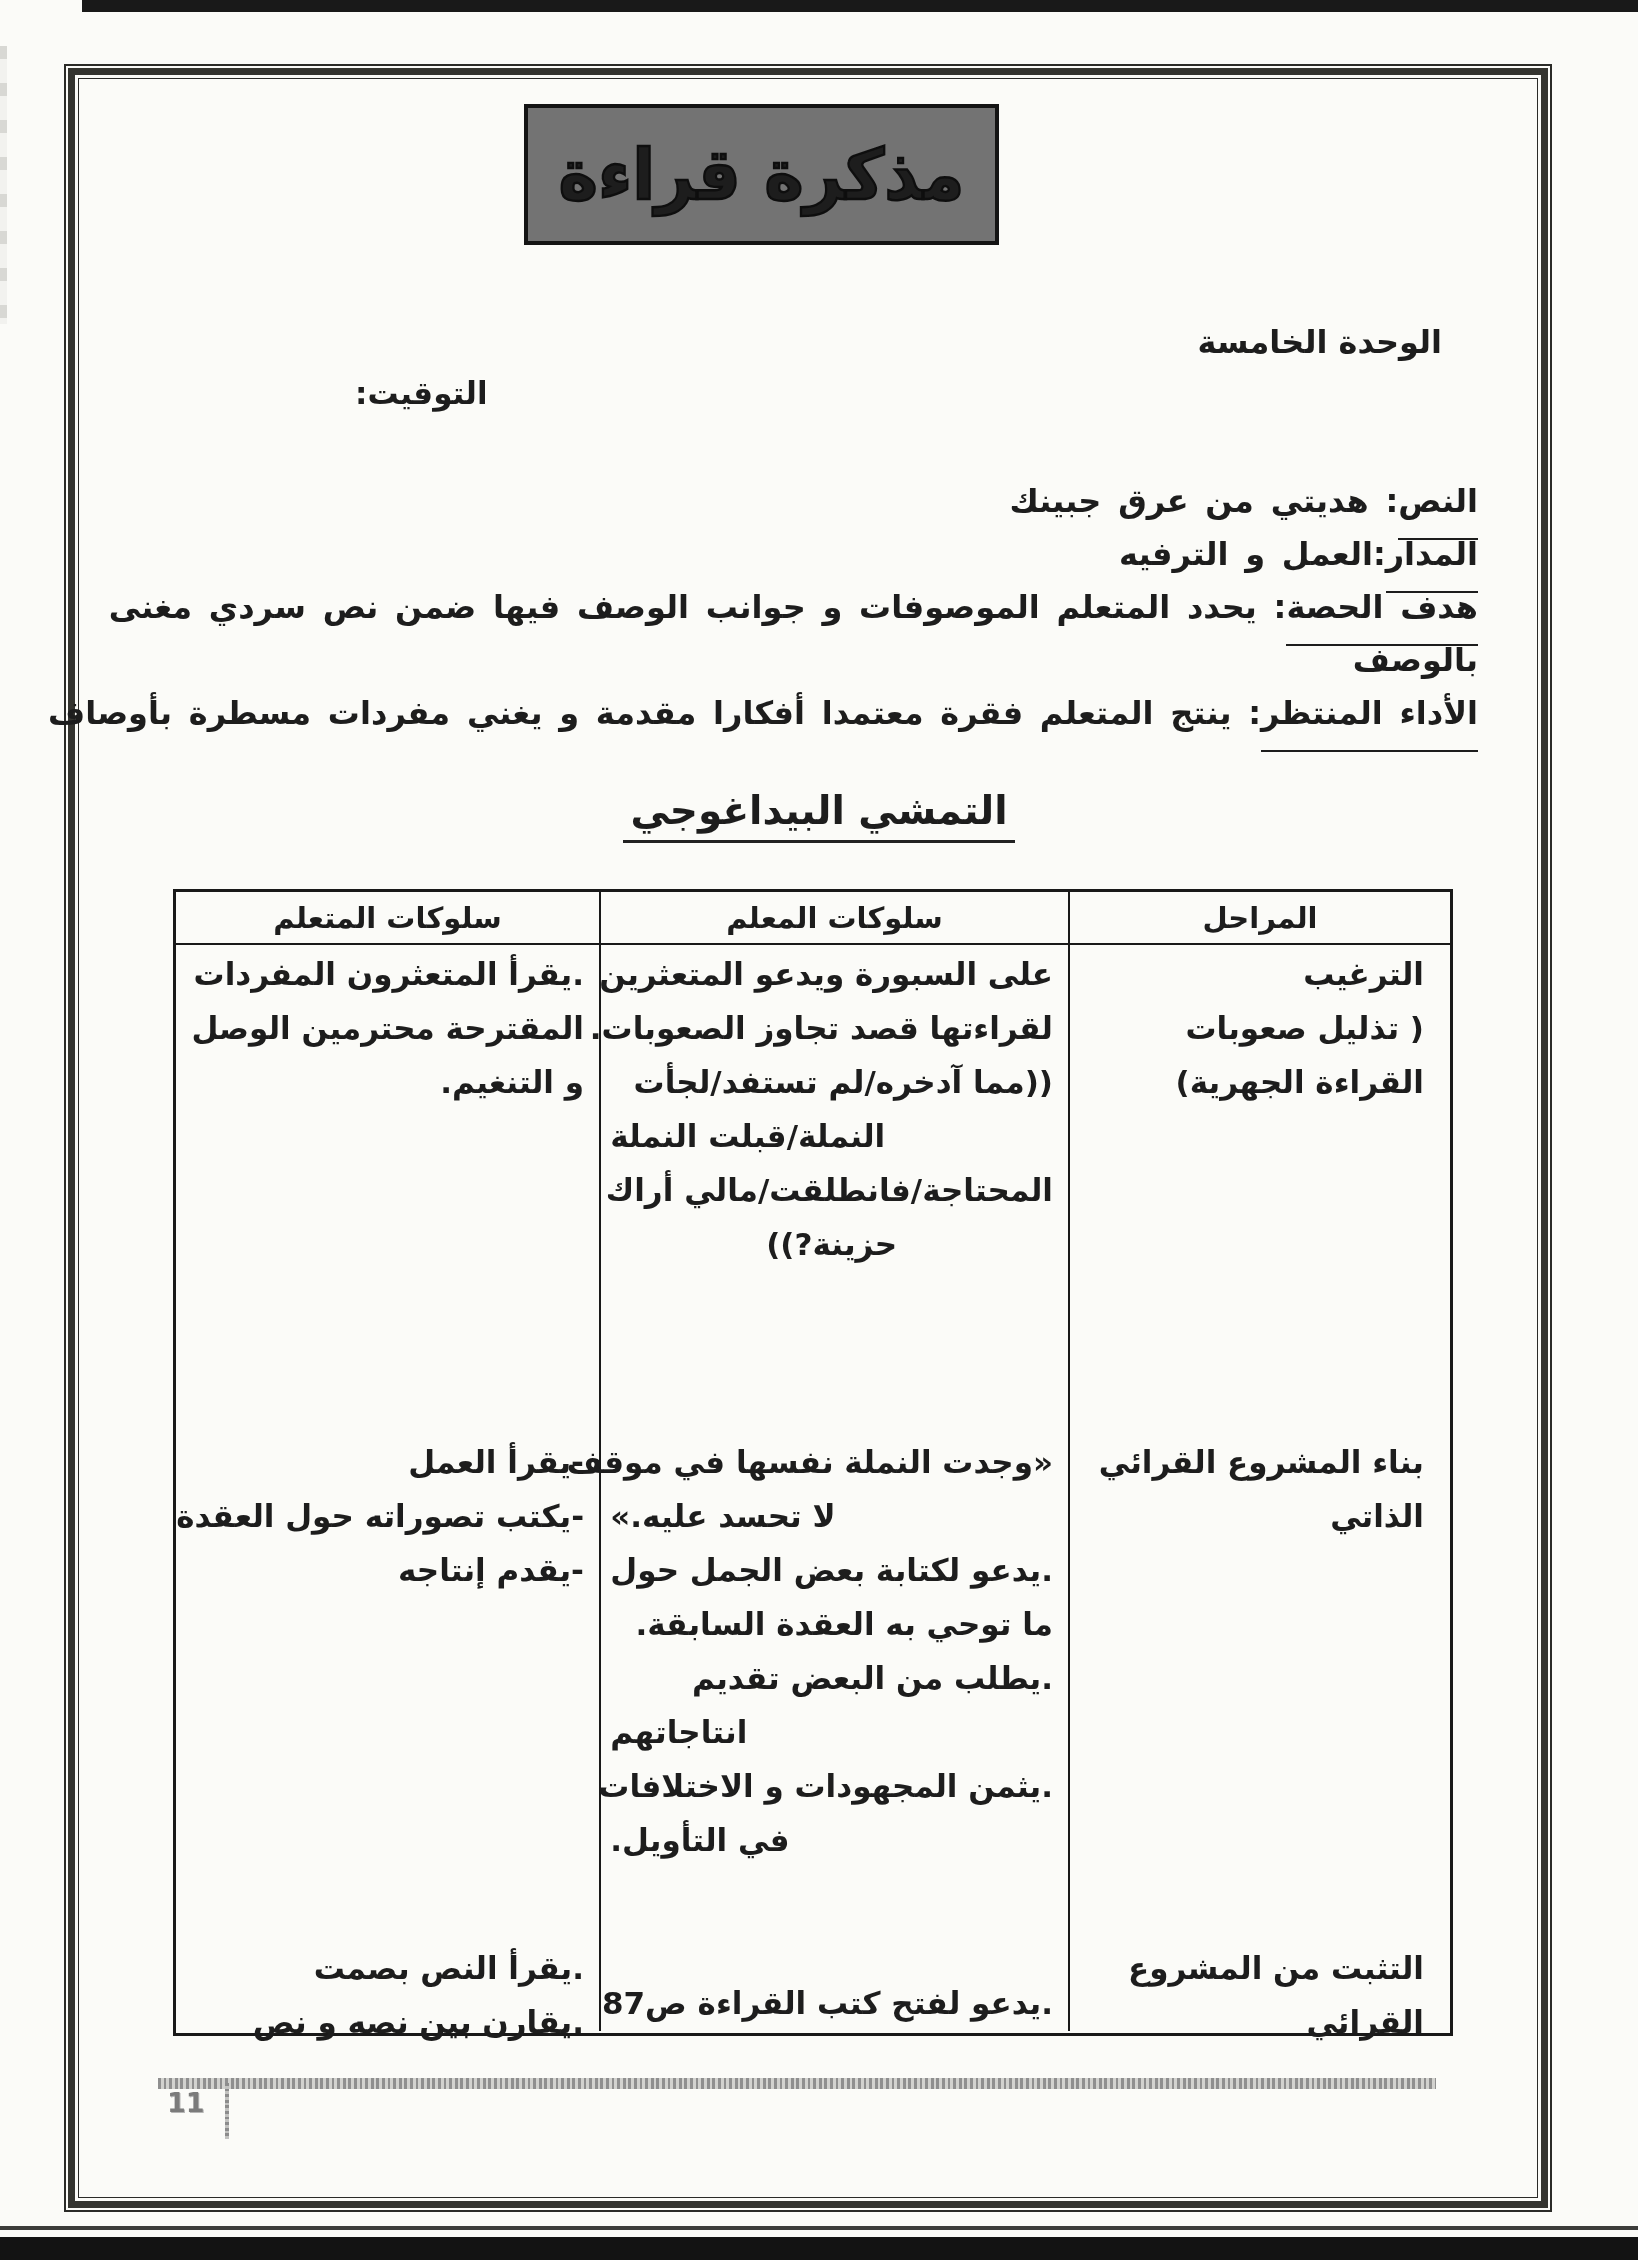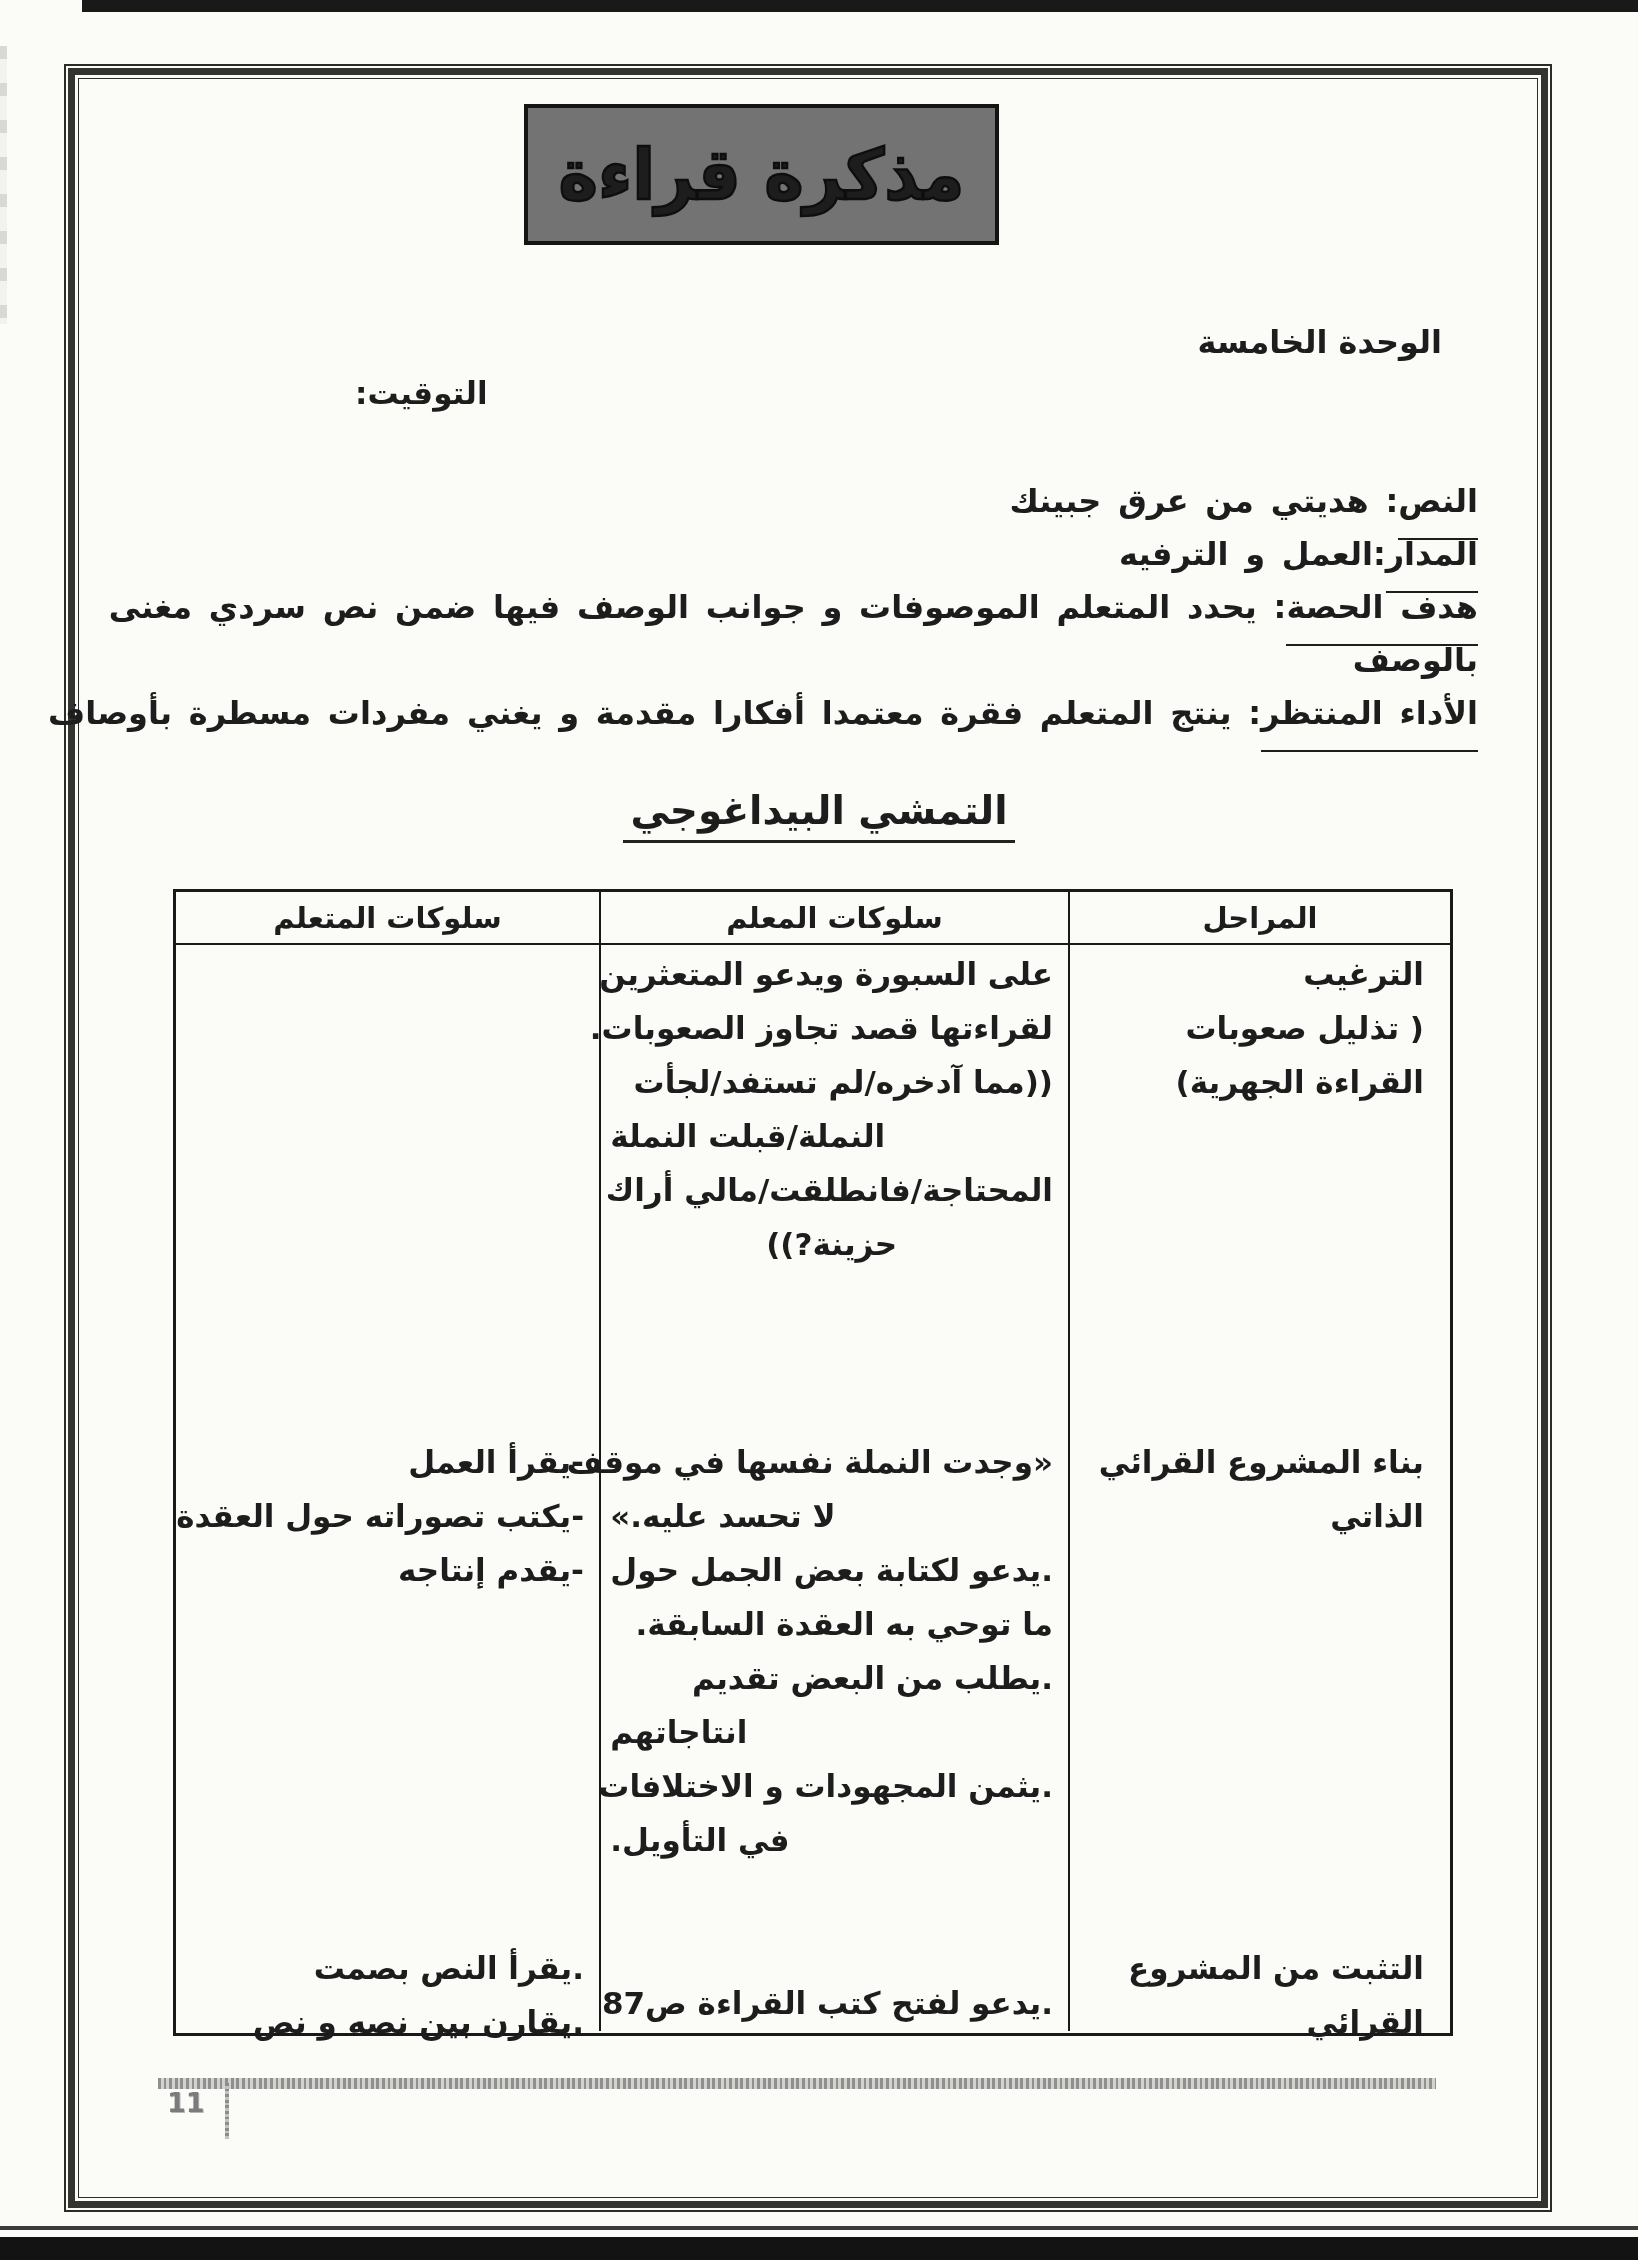--- a/index.html
+++ b/index.html
@@ -135,20 +135,25 @@
             <div class="ln a-r">.يطلب من البعض تقديم</div>
             <div class="ln a-l">انتاجاتهم</div>
             <div class="ln a-r">.يثمن المجهودات و الاختلافات</div>
             <div class="ln a-l">في التأويل.</div>
           </div>
           <div class="sec s3 late">
             <div class="ln a-r">.يدعو لفتح كتب القراءة ص87</div>
           </div>
         </div>
         <div class="td td2">
+          <div class="sec s1">
+            <div class="ln a-r">.يقرأ المتعثرون المفردات</div>
+            <div class="ln a-r">المقترحة محترمين الوصل</div>
+            <div class="ln a-r">و التنغيم.</div>
+          </div>
           <div class="sec s2">
             <div class="ln a-r">-يقرأ العمل</div>
             <div class="ln a-r">-يكتب تصوراته حول العقدة</div>
             <div class="ln a-r">-يقدم إنتاجه</div>
           </div>
           <div class="sec s3">
             <div class="ln a-r">.يقرأ النص بصمت</div>
             <div class="ln a-r">.يقارن بين نصه و نص</div>
           </div>
         </div>

